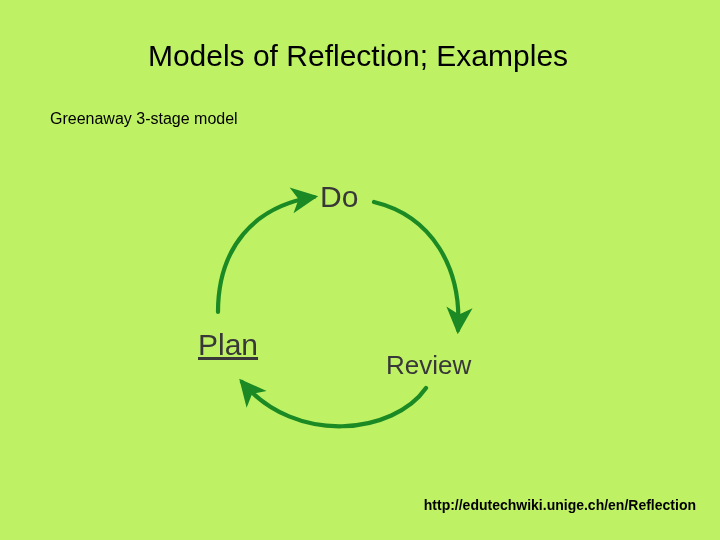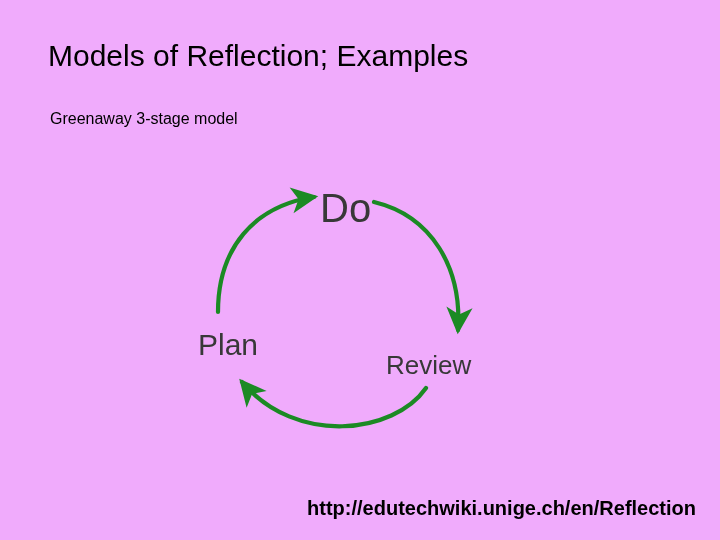--- a/index.html
+++ b/index.html
@@ -12,21 +12,22 @@
     height: 540px;
     position: relative;
     overflow: hidden;
     font-family: "Liberation Sans", sans-serif;
     -webkit-font-smoothing: antialiased;
   }
 
   #slide {
     position: absolute;
     inset: 0;
-    background: #f0abfc;
+    background: #bef264;
+    text-align: center;
   }
 
   
   #slide-title {
     position: absolute;
     left: 48px;
     top: 18px;
     width: 620px;
     font-size: 30px;
     font-weight: 400;
@@ -63,30 +64,30 @@
   }
 
   .node-label {
     position: absolute;
     color: #383838;
     font-family: "Liberation Sans", sans-serif;
     font-weight: 400;
     white-space: nowrap;
     line-height: 1;
   }
-  #node-do    { left: 150px; top: 28px;  font-size: 40px; }
-  #node-plan  { left: 28px;  top: 170px; font-size: 30px; }
+  #node-do    { left: 150px; top: 22px;  font-size: 30px; }
+  #node-plan  { left: 28px;  top: 170px; font-size: 30px; text-decoration: underline; }
   #node-review{ left: 216px; top: 192px; font-size: 26px; }
 
   
   #source-url {
     position: absolute;
     right: 24px;
     top: 497px;
-    font-size: 20px;
+    font-size: 14px;
     font-weight: 700;
     color: #000000;
     white-space: nowrap;
     letter-spacing: 0px;
   }
 </style>
 </head>
 <body>
 
 <div id="slide">

